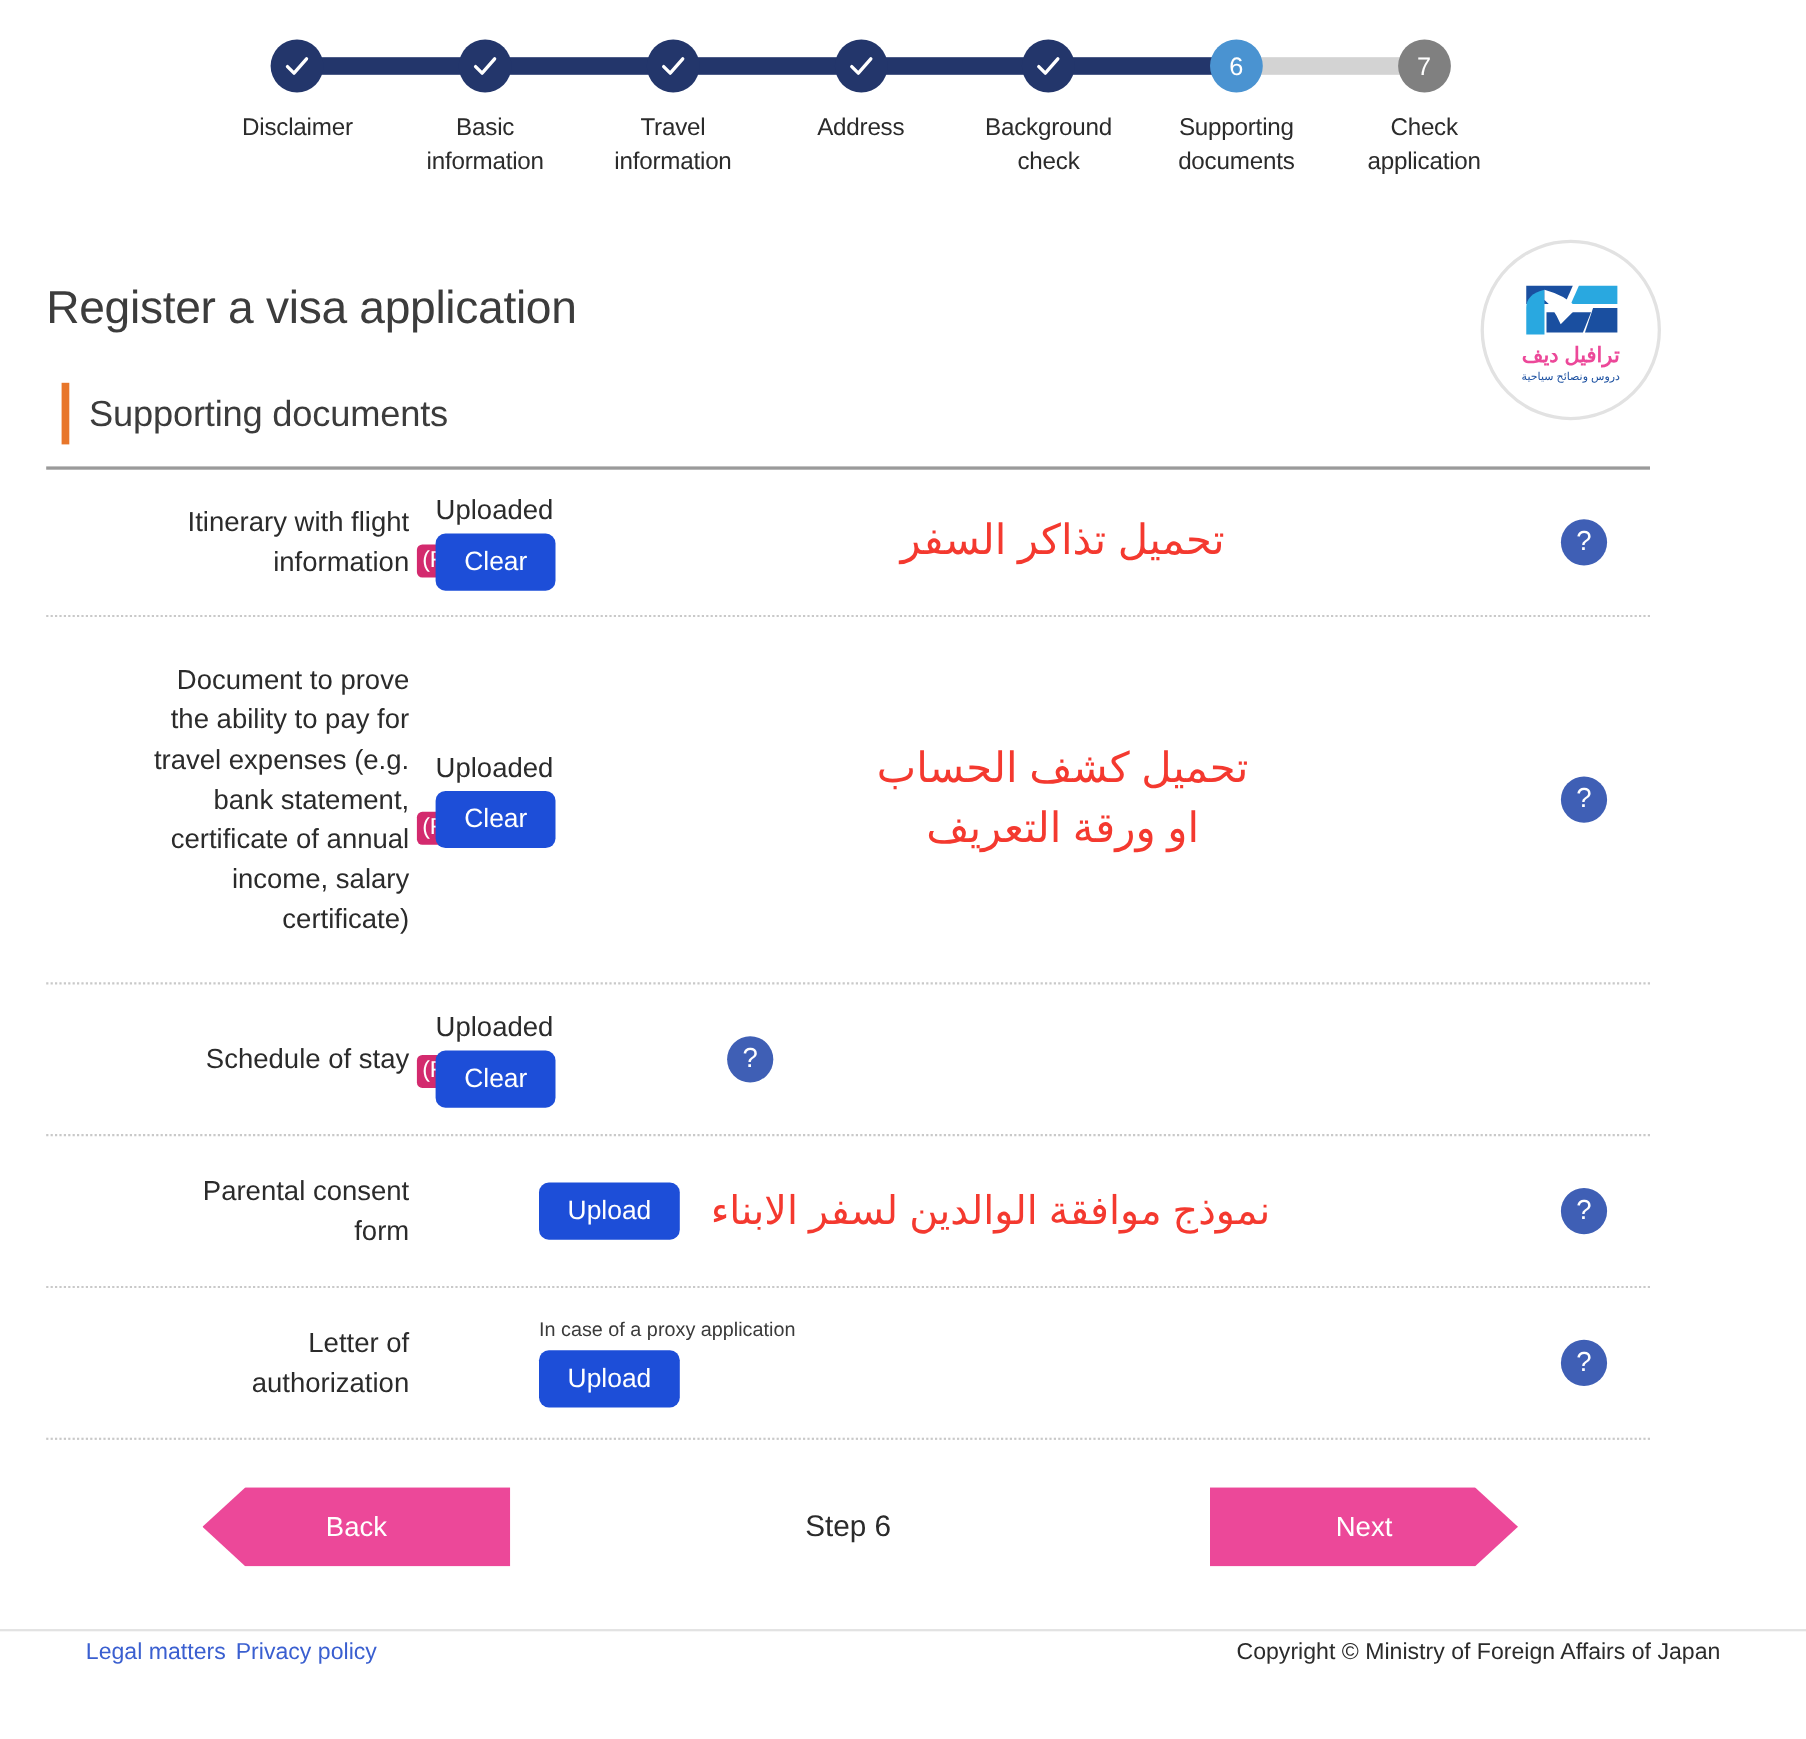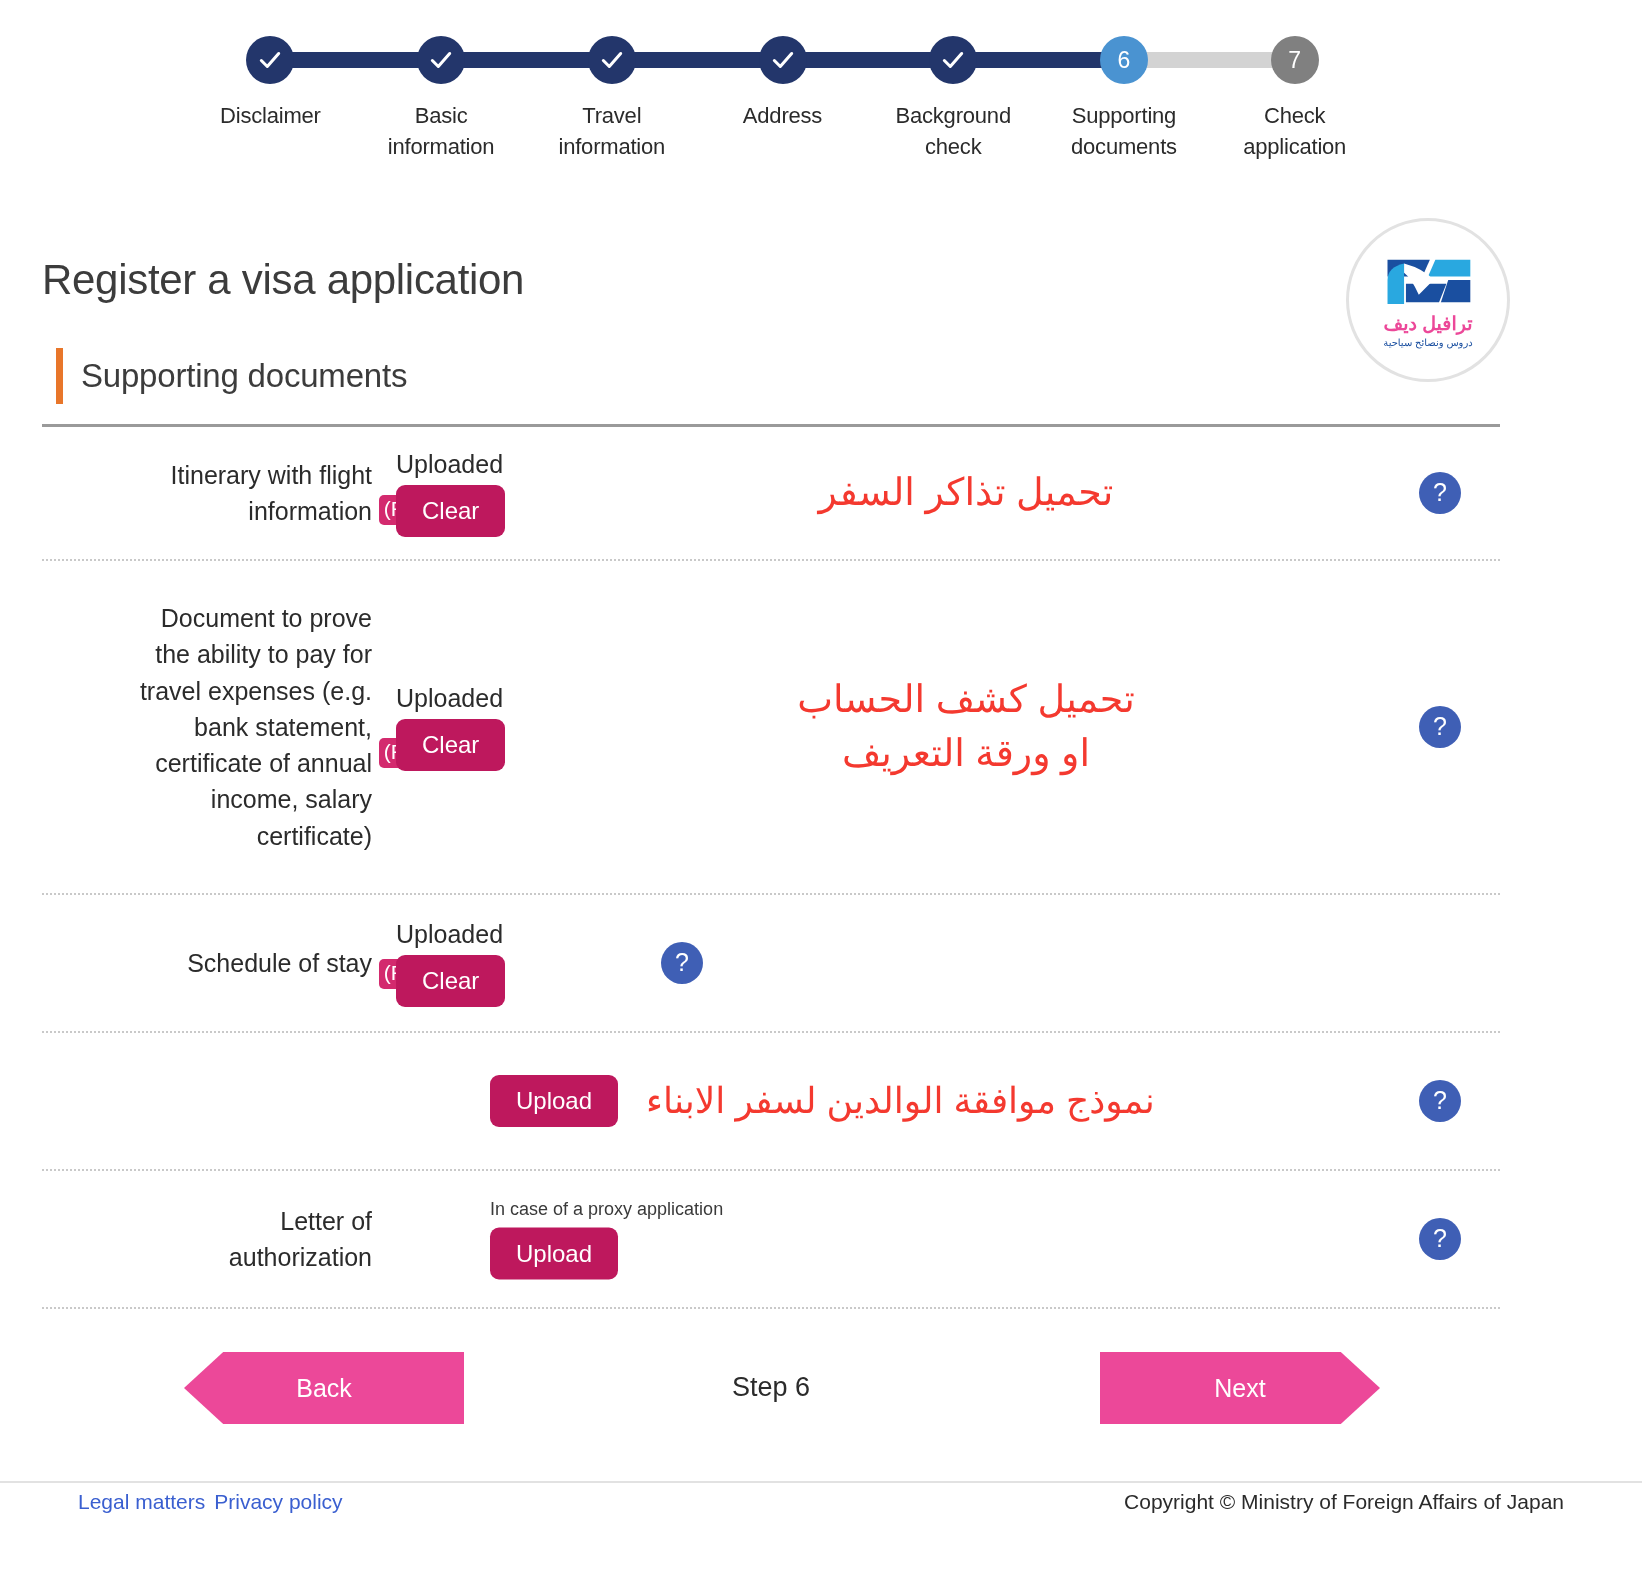--- a/index.html
+++ b/index.html
@@ -133,21 +133,21 @@
 
   .col-action {
     flex: 0 0 250px;
     width: 250px;
     padding-left: 24px;
     position: relative;
   }
   .uploaded-text { font-size: 25px; color: #2b2b2b; margin-bottom: 6px; }
   .btn-blue {
     display: inline-block;
-    background: #be185d;
+    background: #1d4ed8;
     color: #ffffff;
     font-size: 24px;
     border: none;
     border-radius: 9px;
     padding: 12px 26px;
     cursor: pointer;
     font-family: "Liberation Sans", sans-serif;
     min-width: 108px;
     text-align: center;
   }
@@ -408,20 +408,24 @@
     <div class="col-action">
       <div class="uploaded-text">Uploaded</div>
       <button class="btn-blue">Clear</button>
     </div>
     <div class="col-help">
       <button class="help-btn">?</button>
     </div>
   </div>
 
   <div class="row wide" style="min-height:138px;">
+    <div class="col-name">
+      <span style="white-space:pre-line;">Parental consent
+form</span>
+    </div>
     <div class="col-action"></div>
     <div class="wide-inner">
       <div class="wide-block">
         <button class="btn-blue">Upload</button>
         <div class="wide-note">نموذج موافقة الوالدين لسفر الابناء</div>
       </div>
     </div>
     <div class="col-note"></div>
     <div class="col-help">
       <button class="help-btn">?</button>

